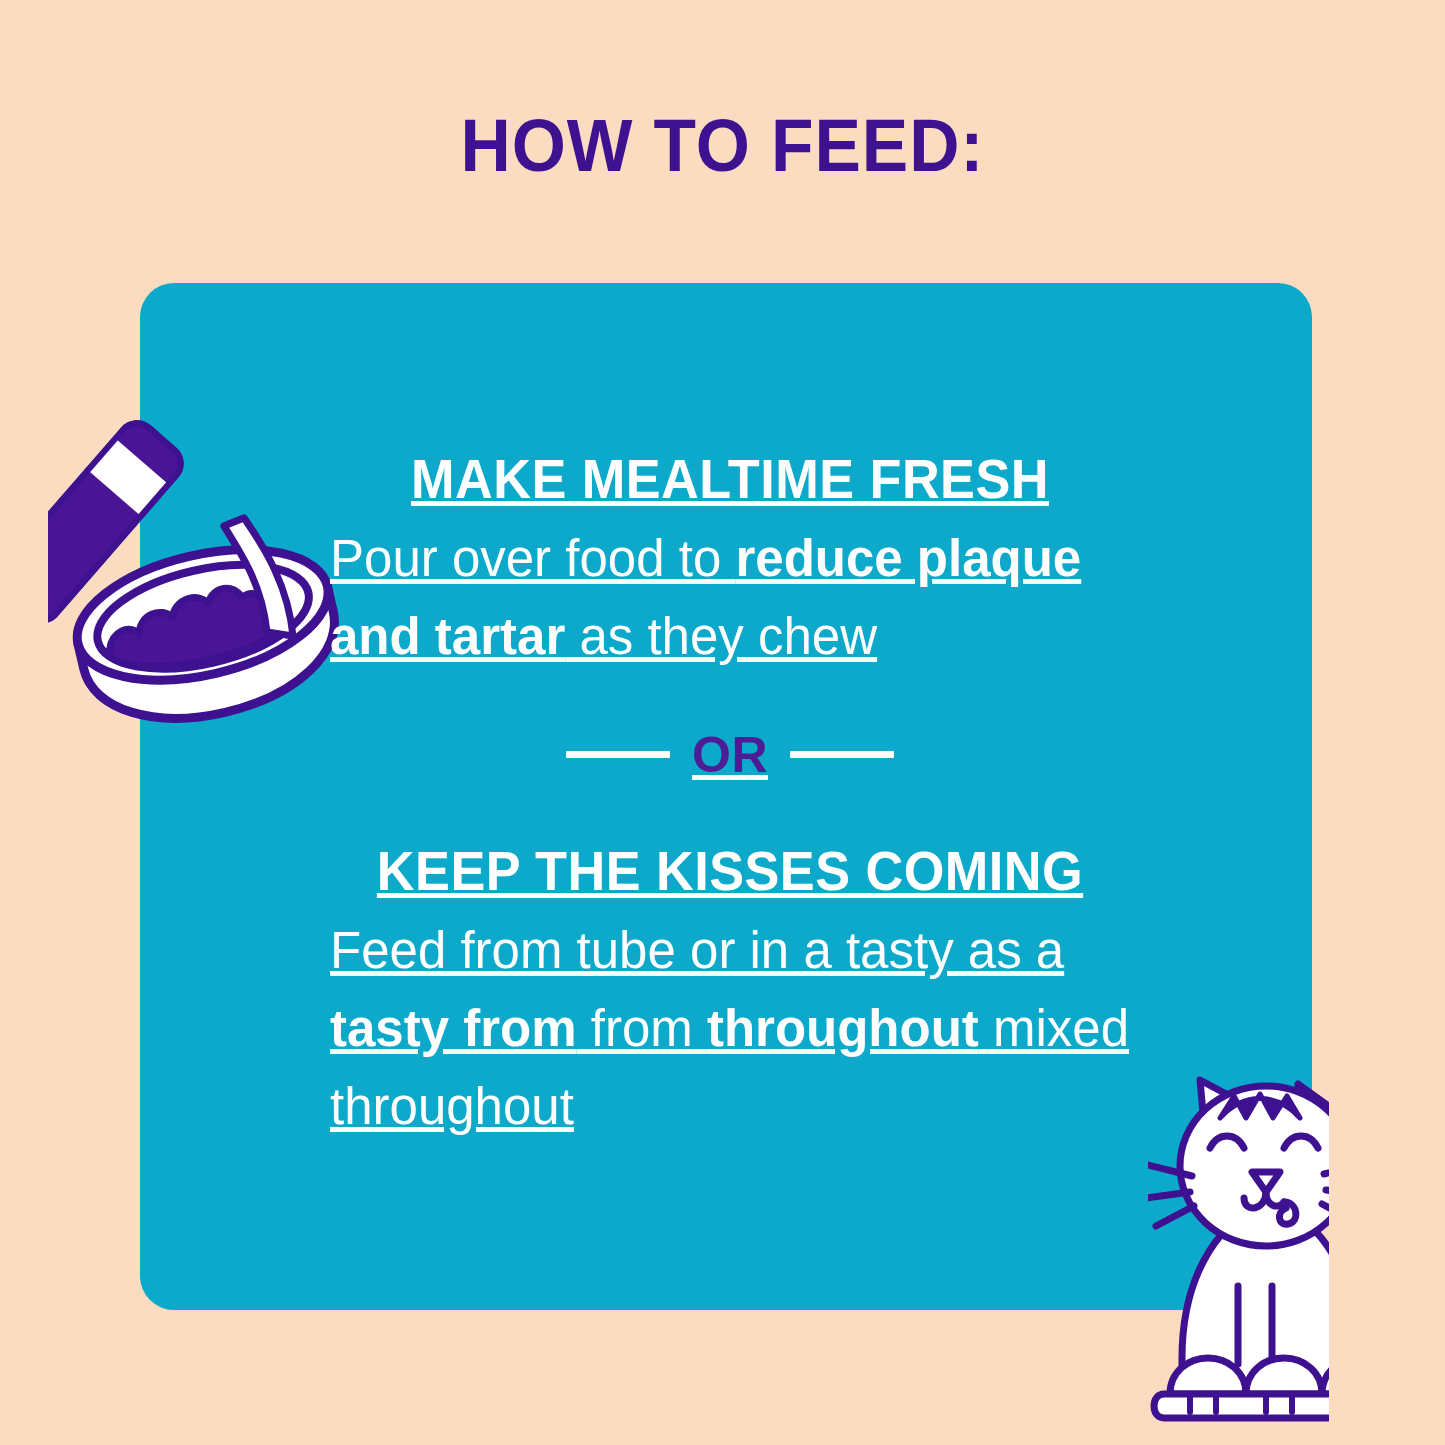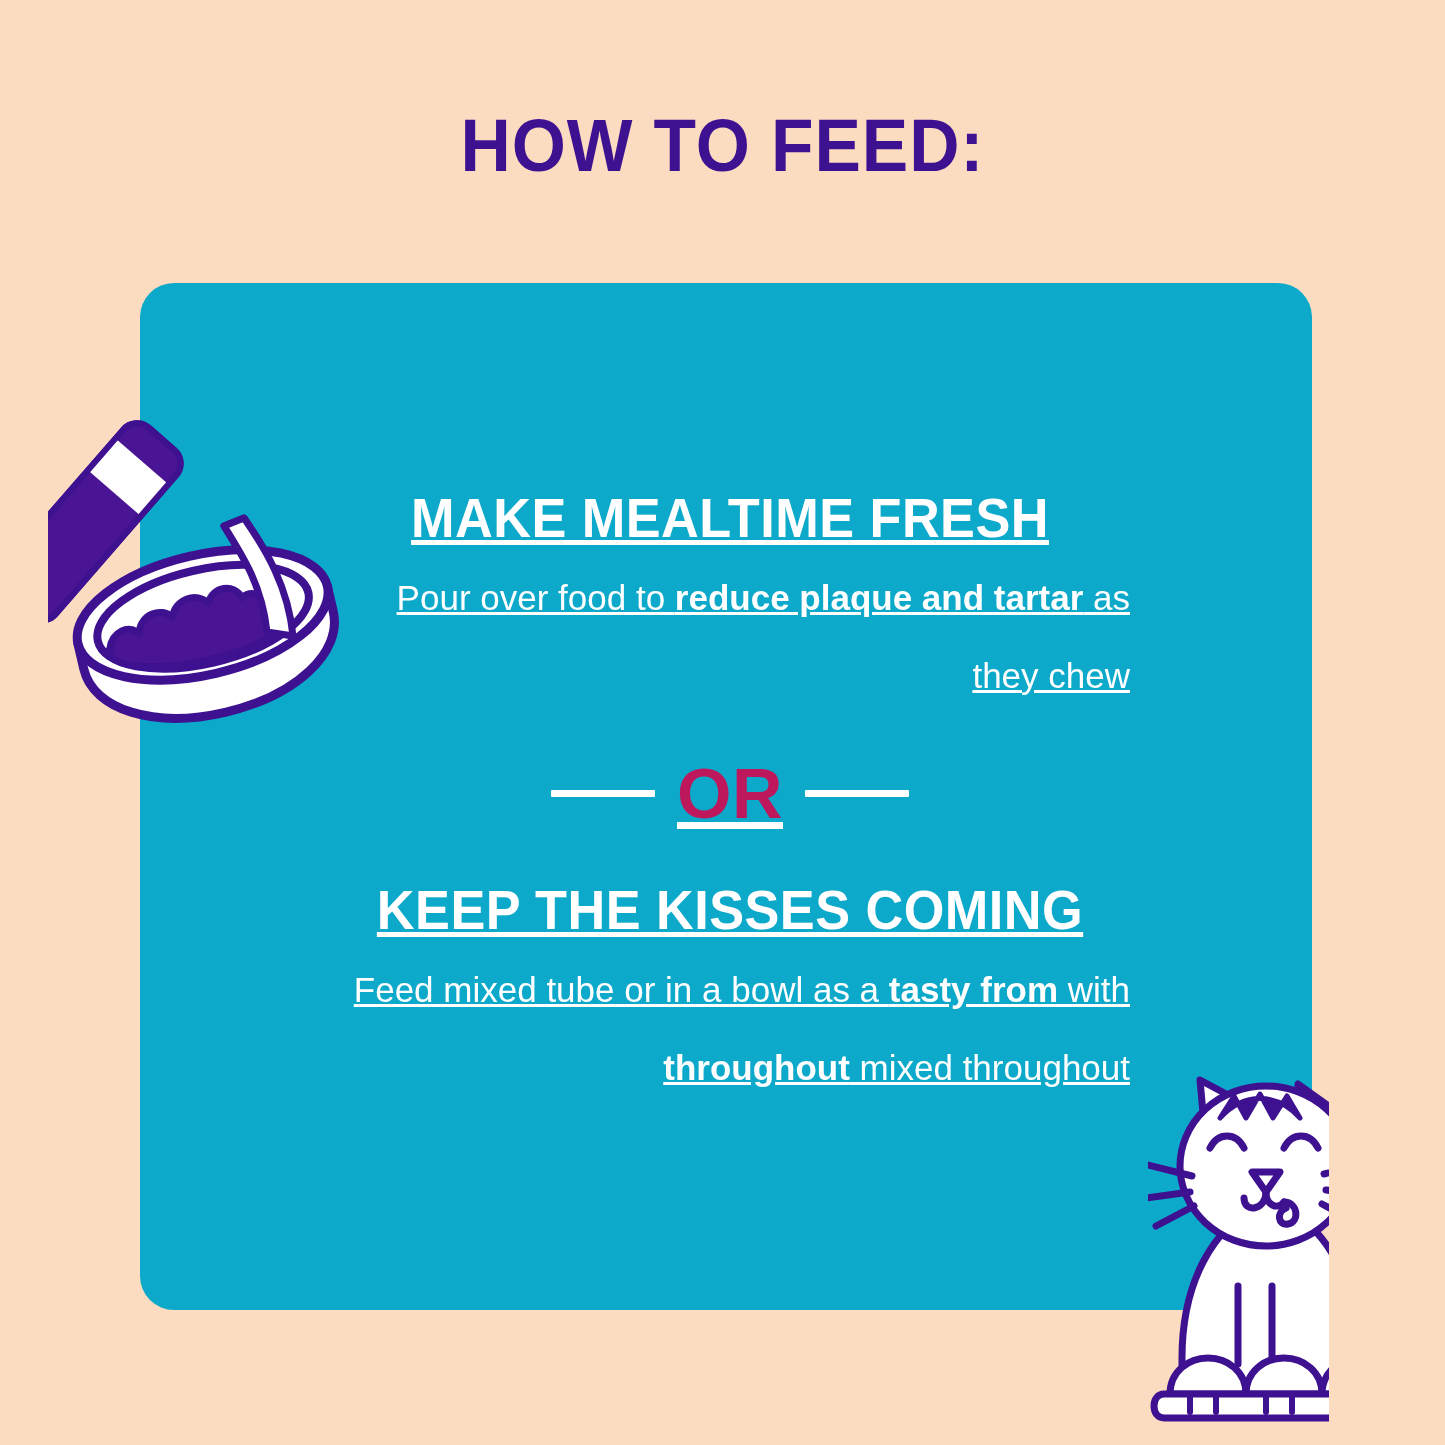--- a/index.html
+++ b/index.html
@@ -74,23 +74,23 @@
     line-height: 62px;
     letter-spacing: 0.5px;
     text-align: center;
     white-space: nowrap;
     transform: scaleX(0.95);
   }
 
   .block-body {
     font-family: "Liberation Sans", sans-serif;
     font-weight: 400;
-    font-size: 35px;
+    font-size: 51px;
     line-height: 78px;
-    text-align: right;
+    text-align: left;
     margin-top: 10px;
     max-width: 800px;
   }
   .block-body b {
     font-weight: 700;
   }
 
   #feed-block-1 { margin-bottom: 0px; }
 
   
@@ -104,24 +104,24 @@
   }
   .divider-line {
     width: 104px;
     height: 7px;
     background: #ffffff;
     border-radius: 1px;
   }
   #or-label {
     font-family: "Liberation Sans Narrow", "Liberation Sans", sans-serif;
     font-weight: 700;
-    font-size: 70px;
+    font-size: 50px;
     line-height: 54px;
     letter-spacing: 0.5px;
-    color: #be185d;
+    color: #4c1d95;
   }
 
   
   #tube-bowl-illustration {
     position: absolute;
     left: 48px;
     top: 418px;
     width: 330px;
     height: 375px;
     pointer-events: none;
@@ -194,21 +194,21 @@
 
     <div id="or-divider">
       <span class="divider-line"></span>
       <span id="or-label">OR</span>
       <span class="divider-line"></span>
     </div>
 
     <div id="feed-block-2">
       <div class="block-heading">KEEP THE KISSES COMING</div>
       <div class="block-body">
-        <span>Feed mixed tube or in a bowl as a </span><b>tasty from</b><span> with </span><b>throughout</b><span> mixed throughout</span>
+        <span>Feed from tube or in a tasty as a </span><b>tasty from</b><span> from </span><b>throughout</b><span> mixed throughout</span>
       </div>
     </div>
 
   </div>
 
   <div id="cat-illustration">
     <svg viewBox="0 0 290 380" width="290" height="380" xmlns="http://www.w3.org/2000/svg">
       <g fill="#ffffff" stroke="#3d1190" stroke-width="7" stroke-linejoin="round" stroke-linecap="round">
 
         <path d="M196 200

